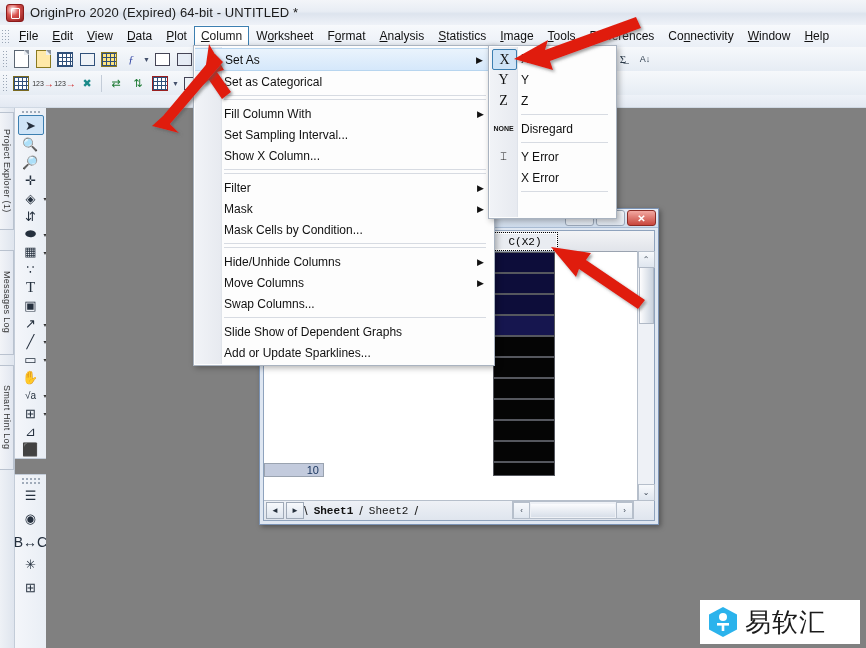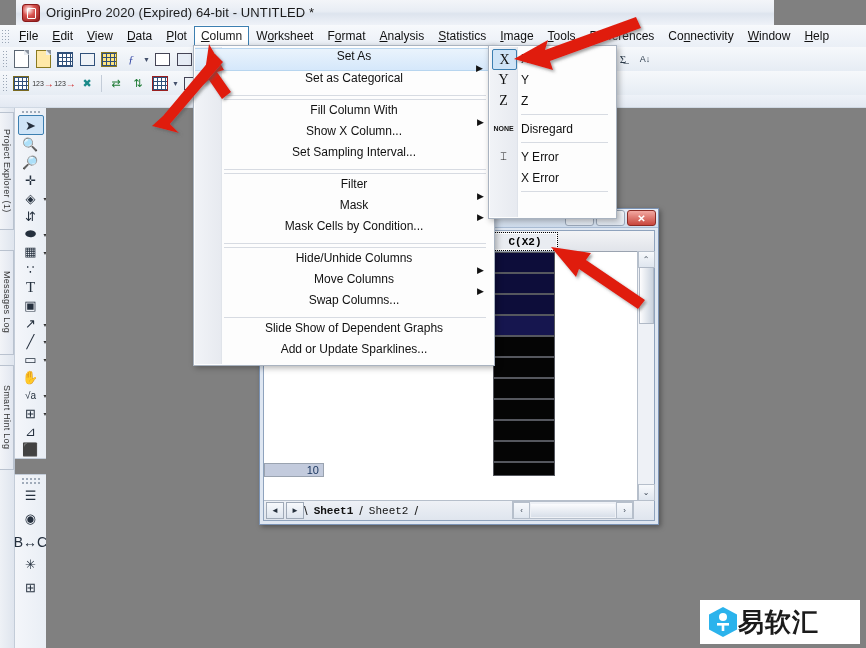--- a/index.html
+++ b/index.html
@@ -12,21 +12,21 @@
   }
   #app {
     position: relative;
     width: 866px; height: 648px;
     background: #808080;
     overflow: hidden;
   }
 
   
   .titlebar {
-    position: absolute; left: 16px; top: 0; width: 758px; height: 25px;
+    position: absolute; left: 0; top: 0; width: 866px; height: 25px;
     background: linear-gradient(180deg,#f3f5f9 0%, #e8edf4 45%, #dde4ee 55%, #eef2f8 100%);
     border-bottom: 1px solid #c8d0dc;
     display: flex; align-items: center; text-align: center;
   }
   .app-icon {
     width: 16px; height: 16px; margin-left: 6px; margin-right: 6px;
     border-radius: 3px;
     background: radial-gradient(circle at 35% 30%, #fff 0%, #d9534f 40%, #8b1a1a 100%);
     border: 1px solid #8b1a1a;
     position: relative;
@@ -177,21 +177,20 @@
     border-bottom: 1px solid #9aa3b0;
   }
   .colhdr-cell {
     position:absolute; top:1px; height:17px;
     display:flex; align-items:center; justify-content:center;
     font-family:"Liberation Mono", monospace; font-size:11px;
   }
   .colhdr-cell.selected {
     border: 1px dotted #000; background: #e9ecf1;
     box-shadow: inset 0 0 0 1px #fff;
-    font-weight: bold;
   }
 
   .datacell {
     position:absolute; border:1px solid #55575e; box-sizing:border-box;
   }
 
   .vscroll {
     position:absolute; right:0; top:20px; bottom:19px; width:16px;
     background: #eef1f6; border-left:1px solid #b6bfcb;
     display:flex; flex-direction:column; align-items:center; justify-content:space-between;
@@ -228,21 +227,21 @@
     padding: 2px 0 2px 0;
     z-index: 40;
   }
   .dd-gutter {
     position:absolute; left:1px; top:1px; bottom:1px; width:26px;
     background: linear-gradient(90deg,#f1f3f7,#e7eaf0);
     border-right: 1px solid #e0e4ea;
   }
   .dd-item {
     position:relative; height:21px; display:flex; align-items:center;
-    padding-left: 30px; padding-right: 10px; font-size: 12px; color:#111;flex-direction:column;
+    padding-left: 30px; padding-right: 10px; font-size: 12px; color:#111;
   }
   .dd-item.hl {
     background: linear-gradient(180deg,#eaf3fc,#d5e8fb);
     border-top:1px solid #b7d5ef; border-bottom:1px solid #b7d5ef;
     margin: 0 1px;
   }
   .dd-shortcut { margin-left:auto; color:#222; font-size:12px; padding-left:20px;}
   .dd-arrow { margin-left:auto; font-size:9px; color:#111; }
   .dd-sep { height:1px; background:#d7dbe2; margin: 3px 8px 3px 30px; }
   .dd-icon { position:absolute; left:3px; top:2px; width:22px; height:17px;
@@ -270,21 +269,21 @@
 
   
   .arrow { position:absolute; z-index:90; pointer-events:none; }
 
   
   .watermark {
     position:absolute; left:700px; top:600px; width:160px; height:44px;
     background:#ffffff; display:flex; align-items:center; z-index:60;
   }
   .wm-logo { width:30px; height:32px; margin-left:8px; position:relative; }
-  .wm-text { font-family:"DejaVu Sans", sans-serif; font-size:26px; font-weight:bold; color:#1b1b1b; letter-spacing:1px; }
+  .wm-text { font-family:"DejaVu Sans", sans-serif; font-size:26px; font-weight:normal; color:#1b1b1b; margin-left:7px; letter-spacing:1px; }
   u { text-decoration: underline; }
 </style>
 </head>
 <body>
 
 <div id="app">
 
   <div class="titlebar">
     <div class="app-icon"></div>
     <div class="title-text">OriginPro 2020 (Expired) 64-bit - UNTITLED *</div>
@@ -563,24 +562,24 @@
     <div class="dd-item">
       <span>Set as Categorical</span>
     </div>
     <div class="dd-sep"></div>
     <div class="dd-sep"></div>
     <div class="dd-item">
       <span>Fill Column With</span>
       <span class="dd-arrow">▶</span>
     </div>
     <div class="dd-item">
+      <span>Set Sampling Interval...</span>
+    </div>
+    <div class="dd-item">
       <span>Show X Column...</span>
-    </div>
-    <div class="dd-item">
-      <span>Set Sampling Interval...</span>
     </div>
     <div class="dd-sep"></div>
     <div class="dd-sep"></div>
     <div class="dd-item">
       <span>Filter</span>
       <span class="dd-arrow">▶</span>
     </div>
     <div class="dd-item">
       <span>Mask</span>
       <span class="dd-arrow">▶</span>

